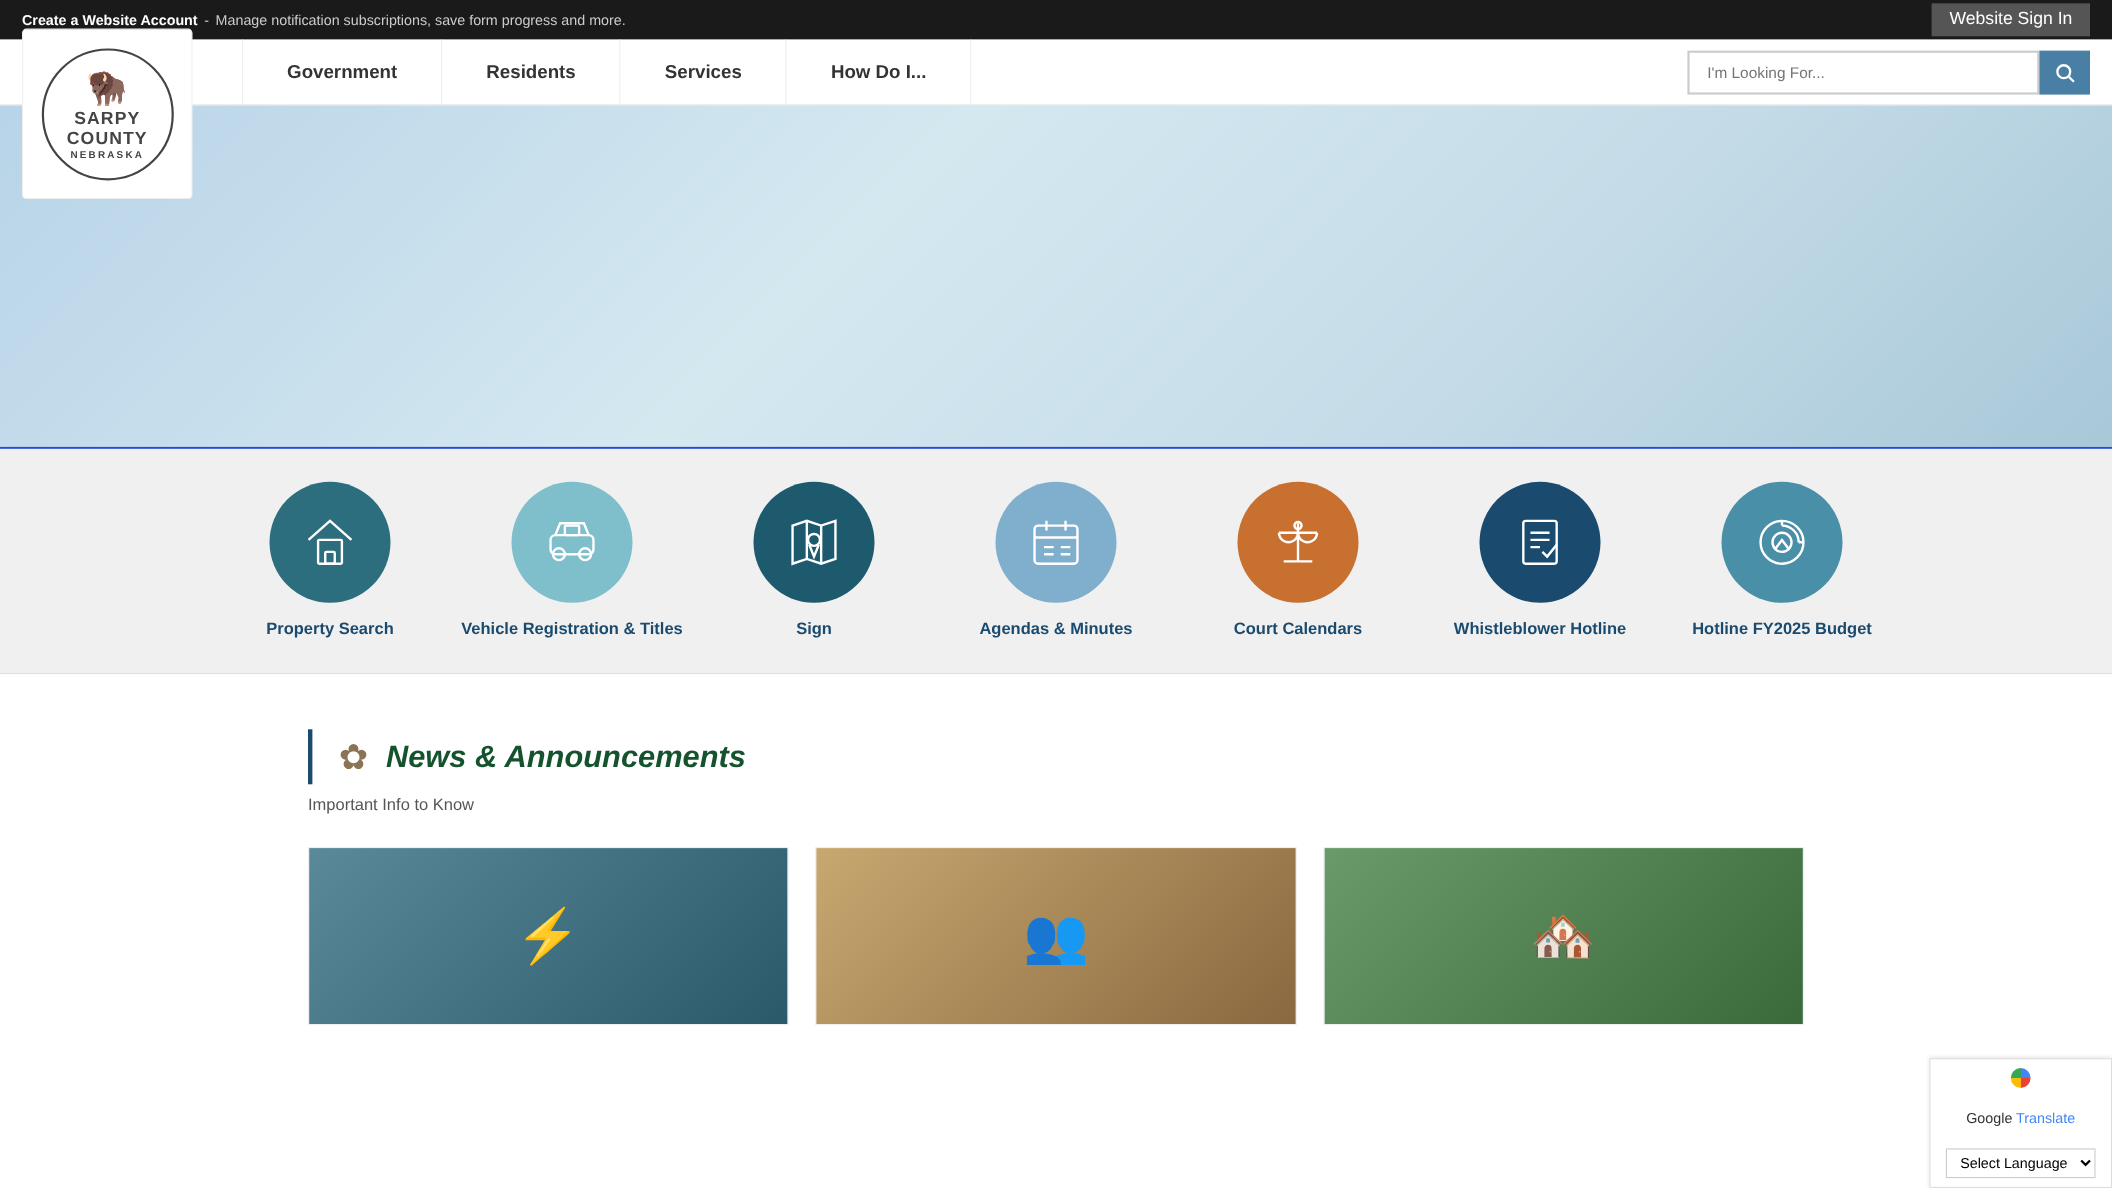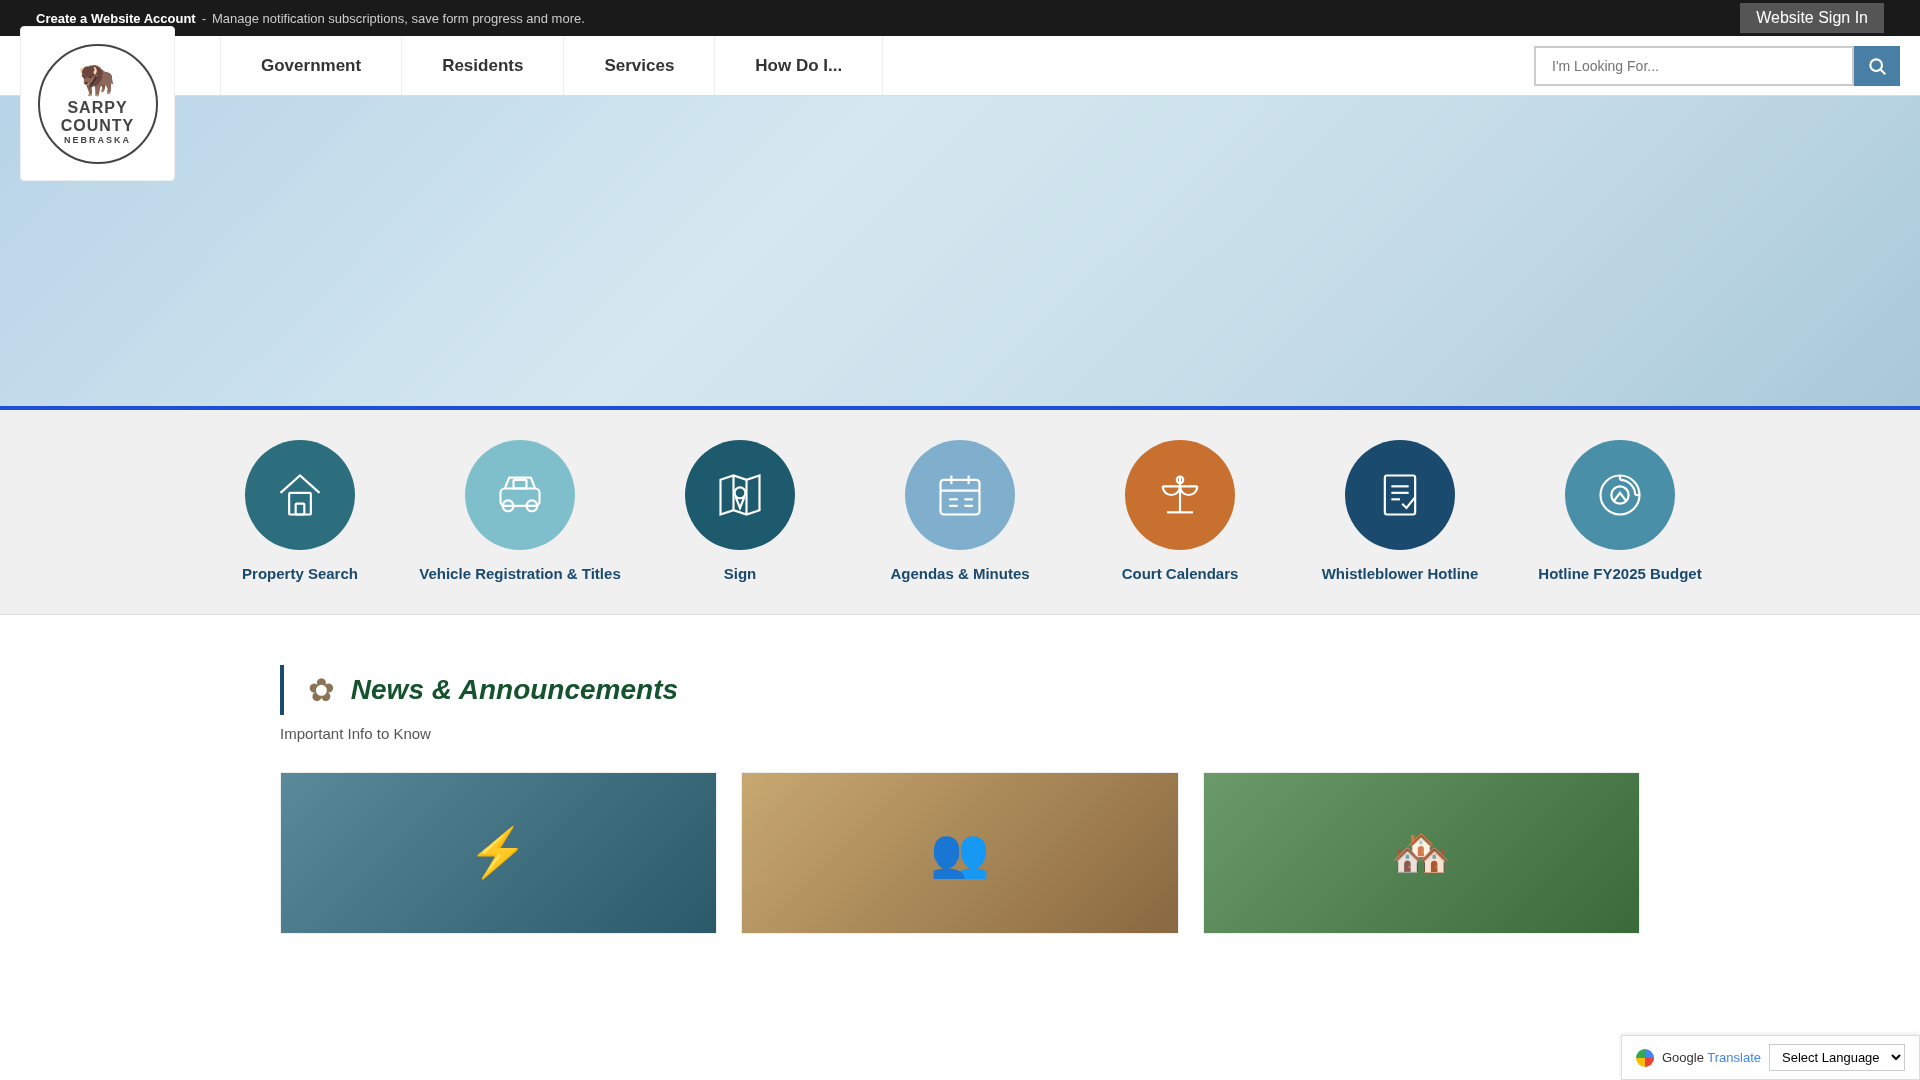--- a/index.html
+++ b/index.html
@@ -3,21 +3,21 @@
   <meta charset="utf-8">
   <style>
     * { box-sizing: border-box; margin: 0; padding: 0; }
     body { font-family: 'Arial', sans-serif; background: #fff; color: #333; width: 1920px; min-height: 1080px; overflow-x: hidden; }
 
     
     .top-bar {
       background: #1a1a1a;
       color: #ccc;
       font-size: 13px;
-      padding: 0 36px;
+      padding: 0 20px;
       height: 36px;
       display: flex;
       align-items: center;
       justify-content: space-between;
     }
     .top-bar a { color: #fff; text-decoration: none; font-weight: bold; }
     .top-bar-left { display: flex; gap: 6px; align-items: center; }
     .website-sign-in {
       background: #555;
       color: #fff;
@@ -123,21 +123,21 @@
     .hero-area {
       background: linear-gradient(135deg, #b8d4e8 0%, #d4e8f0 40%, #c5dce8 70%, #a8c8d8 100%);
       height: 310px;
       width: 100%;
       position: relative;
     }
 
     
     .quick-links {
       background: #f0f0f0;
-      border-top: 4px solid #1d4ed8;
+      border-top: 2px solid #1d4ed8;
       border-bottom: 1px solid #ddd;
       padding: 30px 0;
       display: flex;
       justify-content: center;
       align-items: flex-start;
       gap: 0;
     }
     .quick-link-item {
       display: flex;
       flex-direction: column;
@@ -235,23 +235,24 @@
     
     .footer-bar {
       position: fixed;
       bottom: 0;
       right: 0;
       background: #fff;
       border: 1px solid #ddd;
       padding: 8px 14px;
       display: flex;
       align-items: center;
-      gap: 8px;
+      gap: 20px;
       font-size: 13px;
       box-shadow: 0 -1px 4px rgba(0,0,0,0.1);
+      flex-direction: column;
     }
     .footer-bar select {
       border: 1px solid #ccc;
       padding: 4px 8px;
       font-size: 13px;
       background: #fff;
     }
     .google-g {
       width: 18px;
       height: 18px;

